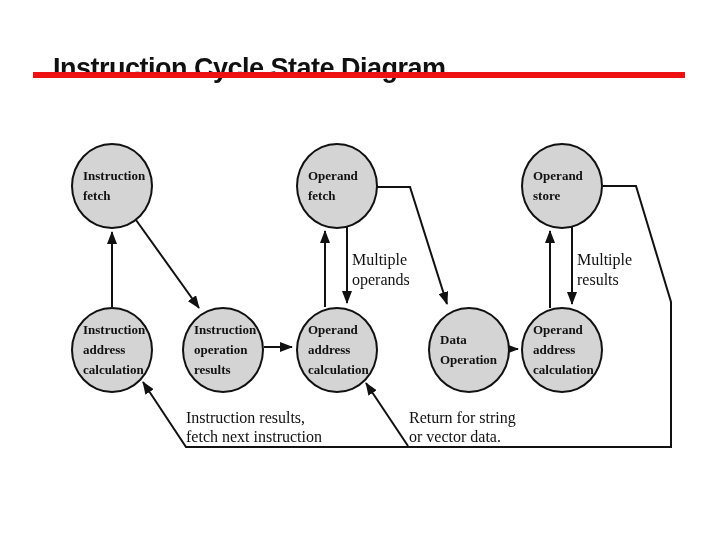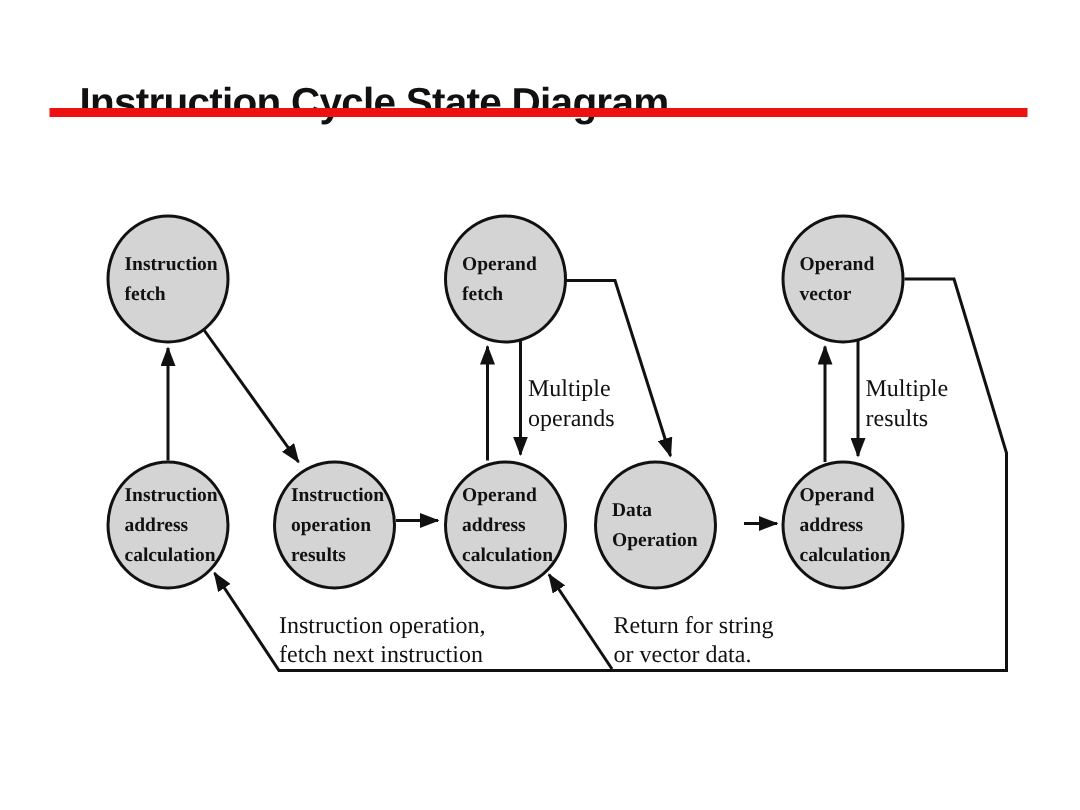--- a/index.html
+++ b/index.html
@@ -33,21 +33,21 @@
     justify-content:center;padding-left:10px;
     font-weight:700;font-size:13px;line-height:20px;color:var(--text);
   }
   .node span{display:block;white-space:nowrap;}
   .row-top{top:143px;}
   .row-bottom{top:307px;}
   .n-if,.n-iac{left:71px;}
   .n-of,.n-oac{left:296px;}
   .n-os,.n-oac2{left:521px;}
   .n-iod{left:182px;}
-  .n-do{left:396px;}
+  .n-do{left:428px;}
   .elabel{
     position:absolute;font-size:16px;line-height:20px;color:var(--text);
     white-space:nowrap;
   }
   .lbl-mo{left:352px;top:250px;}
   .lbl-mr{left:577px;top:250px;}
   .lbl-ic{left:186px;top:408px;line-height:19px;}
   .lbl-rs{left:409px;top:408px;line-height:19px;}
 </style>
 </head>
@@ -80,21 +80,21 @@
   <div class="node row-top n-if">
     <span>Instruction</span>
     <span>fetch</span>
   </div>
   <div class="node row-top n-of">
     <span>Operand</span>
     <span>fetch</span>
   </div>
   <div class="node row-top n-os">
     <span>Operand</span>
-    <span>vector</span>
+    <span>store</span>
   </div>
 
   <div class="node row-bottom n-iac">
     <span>Instruction</span>
     <span>address</span>
     <span>calculation</span>
   </div>
   <div class="node row-bottom n-iod">
     <span>Instruction</span>
     <span>operation</span>
@@ -117,21 +117,21 @@
 
   <div class="elabel lbl-mo">
     <span>Multiple</span><br>
     <span>operands</span>
   </div>
   <div class="elabel lbl-mr">
     <span>Multiple</span><br>
     <span>results</span>
   </div>
   <div class="elabel lbl-ic">
-    <span>Instruction operation,</span><br>
+    <span>Instruction results,</span><br>
     <span>fetch next instruction</span>
   </div>
   <div class="elabel lbl-rs">
     <span>Return for string</span><br>
     <span>or vector data.</span>
   </div>
 
 </div>
 
 </body></html>

